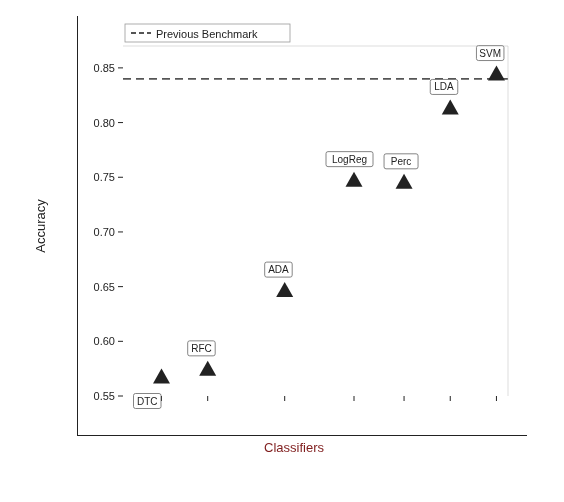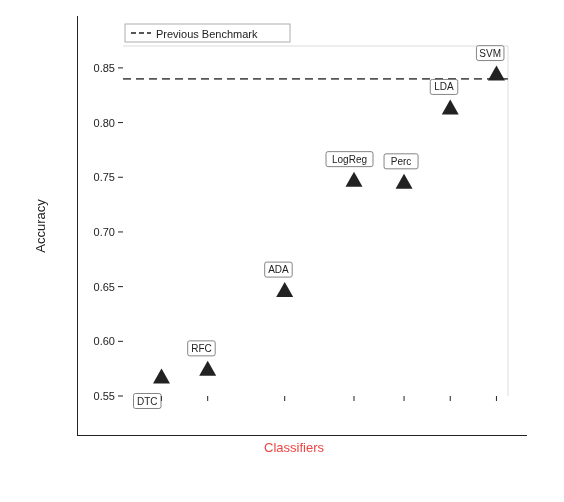--- a/index.html
+++ b/index.html
@@ -31,21 +31,21 @@
       left: -10px;
       top: 50%;
       transform: translateX(-100%) translateY(-50%) rotate(-90deg);
       font-size: 13px;
       color: #222;
       white-space: nowrap;
     }
     .axis-label-x {
       text-align: center;
       font-size: 13px;
-      color: #ef4444;
+      color: #7f1d1d;
       margin-top: 4px;
       margin-left: 24px;
     }
     svg.chart-svg {
       width: 450px;
       height: 420px;
       border-left: 1.5px solid #222;
       border-bottom: 1.5px solid #222;
     }
   </style>

